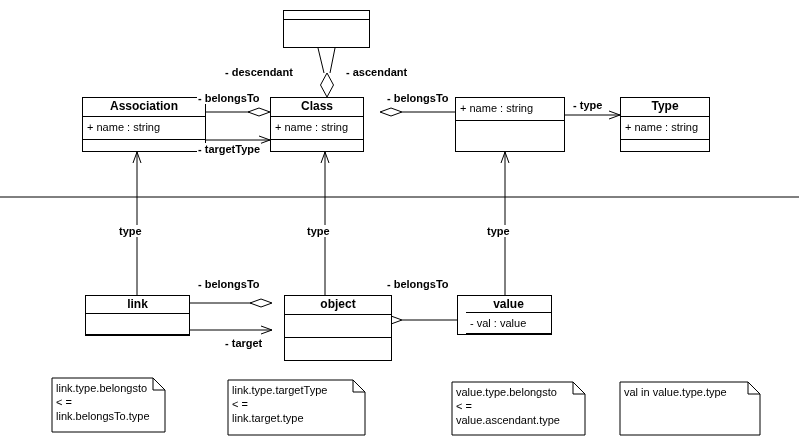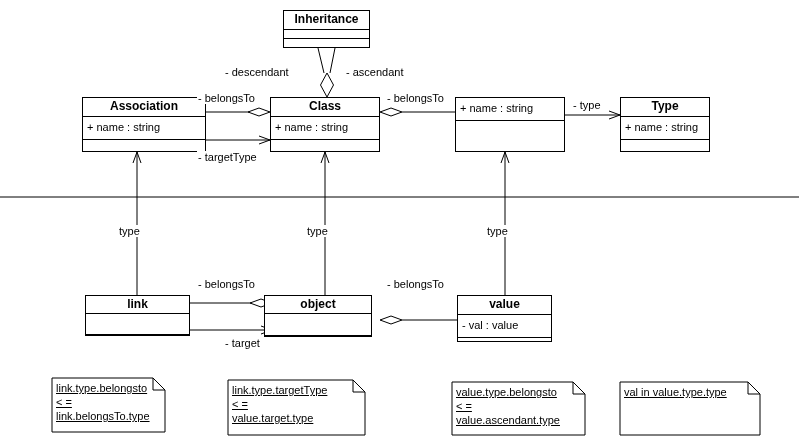--- a/index.html
+++ b/index.html
@@ -41,27 +41,27 @@
   }
   .uml-class.small .uml-attrs { height: 9px; padding: 0; }
   .uml-ops { flex: 1 1 auto; }
   .edge-label {
     position: absolute;
     font-size: 11px;
     line-height: 12px;
     white-space: nowrap;
     background: #ffffff;
     padding: 0 1px;
+    font-weight: bold;
   }
   .note-body {
     position: absolute;
     font-size: 11px;
     line-height: 14px;
     padding: 2px 4px;
-    text-decoration: underline;
   }
 </style>
 </head>
 <body>
 
 <div class="canvas">
 
   <svg class="svg-layer" width="799" height="445" viewBox="0 0 799 445" stroke="#000" fill="none" stroke-width="1">
 
     <line x1="0" y1="197" x2="799" y2="197"></line>
@@ -136,32 +136,31 @@
       <path d="M452,382 L573,382 L585,394 L585,435 L452,435 Z" fill="#ffffff"></path>
       <path d="M573,382 L573,394 L585,394"></path>
     </g>
     <g>
       <path d="M620,382 L748,382 L760,394 L760,435 L620,435 Z" fill="#ffffff"></path>
       <path d="M748,382 L748,394 L760,394"></path>
     </g>
   </svg>
 
   <div class="uml-class small" style="left:283px; top:10px; width:87px; height:38px;">
-    <div class="uml-title">Inheritance</div>
     <div class="uml-attrs"></div>
     <div class="uml-ops"></div>
   </div>
 
   <div class="uml-class" style="left:82px; top:97px; width:124px; height:55px;">
     <div class="uml-title">Association</div>
     <div class="uml-attrs">+ name : string</div>
     <div class="uml-ops"></div>
   </div>
 
-  <div class="uml-class" style="left:270px; top:97px; width:110px; height:55px;">
+  <div class="uml-class" style="left:270px; top:97px; width:94px; height:55px;">
     <div class="uml-title">Class</div>
     <div class="uml-attrs">+ name : string</div>
     <div class="uml-ops"></div>
   </div>
 
   <div class="uml-class" style="left:455px; top:97px; width:110px; height:55px;">
     <div class="uml-attrs">+ name : string</div>
     <div class="uml-ops"></div>
   </div>
 
@@ -170,55 +169,55 @@
     <div class="uml-attrs">+ name : string</div>
     <div class="uml-ops"></div>
   </div>
 
   <div class="uml-class" style="left:85px; top:295px; width:105px; height:41px;">
     <div class="uml-title">link</div>
     <div class="uml-attrs"></div>
     <div class="uml-ops"></div>
   </div>
 
-  <div class="uml-class" style="left:264px; top:295px; width:108px; height:42px;">
+  <div class="uml-class" style="left:284px; top:295px; width:108px; height:66px;">
     <div class="uml-title">object</div>
     <div class="uml-attrs"></div>
     <div class="uml-ops"></div>
   </div>
 
-  <div class="uml-class" style="left:457px; top:295px; width:95px; height:47px;">
+  <div class="uml-class" style="left:457px; top:295px; width:95px; height:40px;padding-left:8px;">
     <div class="uml-title">value</div>
     <div class="uml-attrs">- val : value</div>
     <div class="uml-ops"></div>
   </div>
 
   <div class="edge-label" style="left:224px; top:66px;">- descendant</div>
   <div class="edge-label" style="left:345px; top:66px;">- ascendant</div>
   <div class="edge-label" style="left:197px; top:92px;">- belongsTo</div>
-  <div class="edge-label" style="left:197px; top:143px;margin-top:8px;">- targetType</div>
+  <div class="edge-label" style="left:197px; top:143px;">- targetType</div>
   <div class="edge-label" style="left:386px; top:92px;">- belongsTo</div>
   <div class="edge-label" style="left:572px; top:99px;">- type</div>
   <div class="edge-label" style="left:118px; top:225px;">type</div>
   <div class="edge-label" style="left:306px; top:225px;">type</div>
   <div class="edge-label" style="left:486px; top:225px;">type</div>
   <div class="edge-label" style="left:197px; top:278px;">- belongsTo</div>
   <div class="edge-label" style="left:224px; top:337px;">- target</div>
   <div class="edge-label" style="left:386px; top:278px;">- belongsTo</div>
 
   <div class="note-body" style="left:52px; top:379px; width:113px;">
     <div>link.type.belongsto</div>
     <div>&lt; =</div>
     <div>link.belongsTo.type</div>
   </div>
 
   <div class="note-body" style="left:228px; top:381px; width:152px;">
     <div>link.type.targetType</div>
     <div>&lt; =</div>
-    <div>value.target.type</div>
+    <div>link.target.type</div>
   </div>
 
   <div class="note-body" style="left:452px; top:383px; width:133px;">
     <div>value.type.belongsto</div>
     <div>&lt; =</div>
     <div>value.ascendant.type</div>
   </div>
 
   <div class="note-body" style="left:620px; top:383px; width:140px;">
     <div>val in value.type.type</div>

